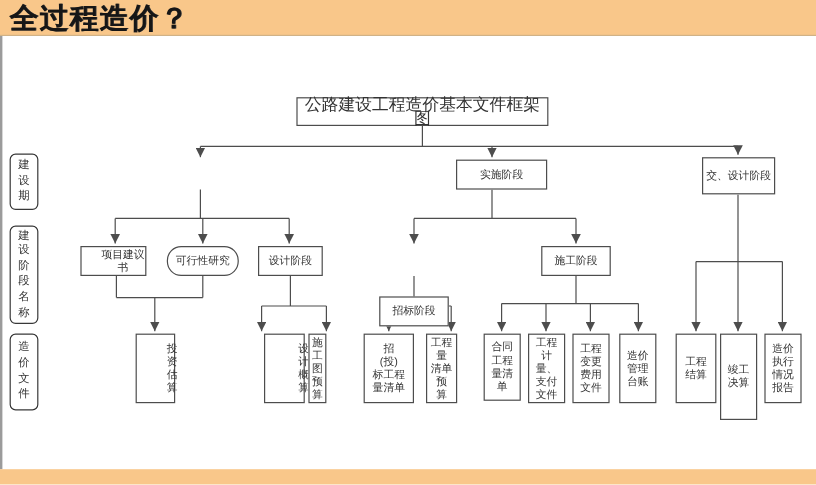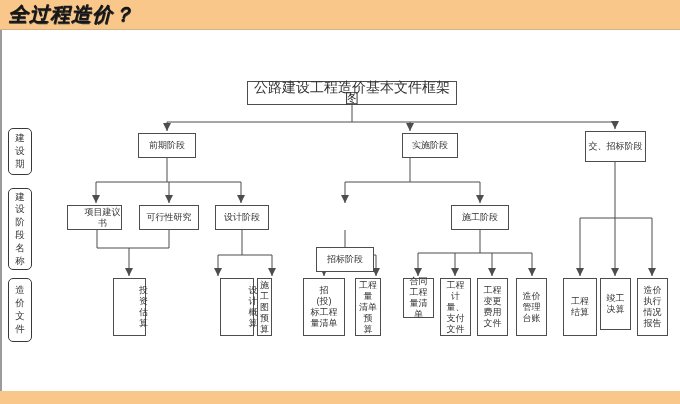--- a/index.html
+++ b/index.html
@@ -10,22 +10,22 @@
   #screen{
     position:relative;width:680px;height:404px;overflow:hidden;
     font-family:"Liberation Sans","DejaVu Sans",sans-serif;background:#ffffff;
   }
   .header-bar{
     position:absolute;left:0;top:0;width:680px;height:29px;
     background:var(--header-bg);border-bottom:1px solid #d2a express;
     border-bottom:1px solid #d0b287;display:flex;align-items:center;
   }
   .header-title{
-    margin-left:8px;font-size:20px;font-weight:900;color:var(--title);
-    letter-spacing:1px;text-shadow:0.5px 0.5px 0 #3a3a3a;font-style:italic;
+    margin-left:8px;font-size:24px;font-weight:900;color:var(--title);
+    letter-spacing:1px;text-shadow:0.5px 0.5px 0 #3a3a3a;
   }
   .footer-bar{
     position:absolute;left:0;top:391px;width:680px;height:13px;
     background:var(--footer-bg);
   }
   .left-edge{
     position:absolute;left:0;top:30px;width:2px;height:361px;background:#9b9b9b;
   }
   .node{
     position:absolute;box-sizing:border-box;background:#ffffff;
@@ -95,63 +95,62 @@
 段
 名
 称</div>
   <div class="node side" style="left:8px;top:278px;width:24px;height:64px;">造
 价
 文
 件</div>
 
   <div class="node root-node" style="left:247px;top:81px;width:210px;height:24px;">公路建设工程造价基本文件框架图</div>
 
-  <div class="node" style="left:138px;top:133px;width:58px;height:25px;">前期阶段</div>
-  <div class="node" style="left:402px;top:133px;width:56px;height:25px;">实施阶段</div>
-  <div class="node" style="left:585px;top:131px;width:61px;height:31px;">交、招标阶段</div>
+  <div class="node" style="left:380px;top:133px;width:76px;height:25px;">实施阶段</div>
+  <div class="node" style="left:585px;top:131px;width:61px;height:31px;">交、设计阶段</div>
 
   <div class="node" style="left:67px;top:205px;width:55px;height:25px;padding-left:16px;">项目建议书</div>
-  <div class="node" style="left:139px;top:205px;width:60px;height:25px;">可行性研究</div>
+  <div class="node" style="left:139px;top:205px;width:60px;height:25px;border-radius:12px;">可行性研究</div>
   <div class="node" style="left:215px;top:205px;width:54px;height:25px;">设计阶段</div>
   <div class="node" style="left:316px;top:205px;width:58px;height:25px;margin-top:42px;">招标阶段</div>
   <div class="node" style="left:451px;top:205px;width:58px;height:25px;">施工阶段</div>
 
   <div class="node vbox" style="left:113px;top:278px;width:33px;height:58px;padding-left:28px;">投资
 估算</div>
   <div class="node vbox" style="left:220px;top:278px;width:19px;height:58px;padding-left:32px;">设计
 概算</div>
   <div class="node vbox" style="left:257px;top:278px;width:15px;height:58px;">施工
 图预
 算</div>
   <div class="node vbox" style="left:303px;top:278px;width:42px;height:58px;">招
 (投)
 标工程
 量清单</div>
   <div class="node vbox" style="left:355px;top:278px;width:26px;height:58px;">工程量
 清单预
 算</div>
-  <div class="node vbox" style="left:403px;top:278px;width:31px;height:40px;">合同
+  <div class="node vbox" style="left:403px;top:278px;width:31px;height:56px;">合同
 工程
 量清
 单</div>
   <div class="node vbox" style="left:440px;top:278px;width:31px;height:58px;">工程
 计
 量、
 支付
 文件</div>
   <div class="node vbox" style="left:477px;top:278px;width:31px;height:58px;">工程
 变更
 费用
 文件</div>
   <div class="node vbox" style="left:516px;top:278px;width:31px;height:58px;">造价
 管理
 台账</div>
   <div class="node vbox" style="left:563px;top:278px;width:34px;height:58px;">工程
 结算</div>
-  <div class="node vbox" style="left:600px;top:278px;width:31px;height:52px;">竣工
+  <div class="node vbox" style="left:600px;top:278px;width:31px;height:72px;">竣工
 决算</div>
   <div class="node vbox" style="left:637px;top:278px;width:31px;height:58px;">造价
 执行
 情况
 报告</div>
 
   <div class="footer-bar"></div>
 
 </div>
 

